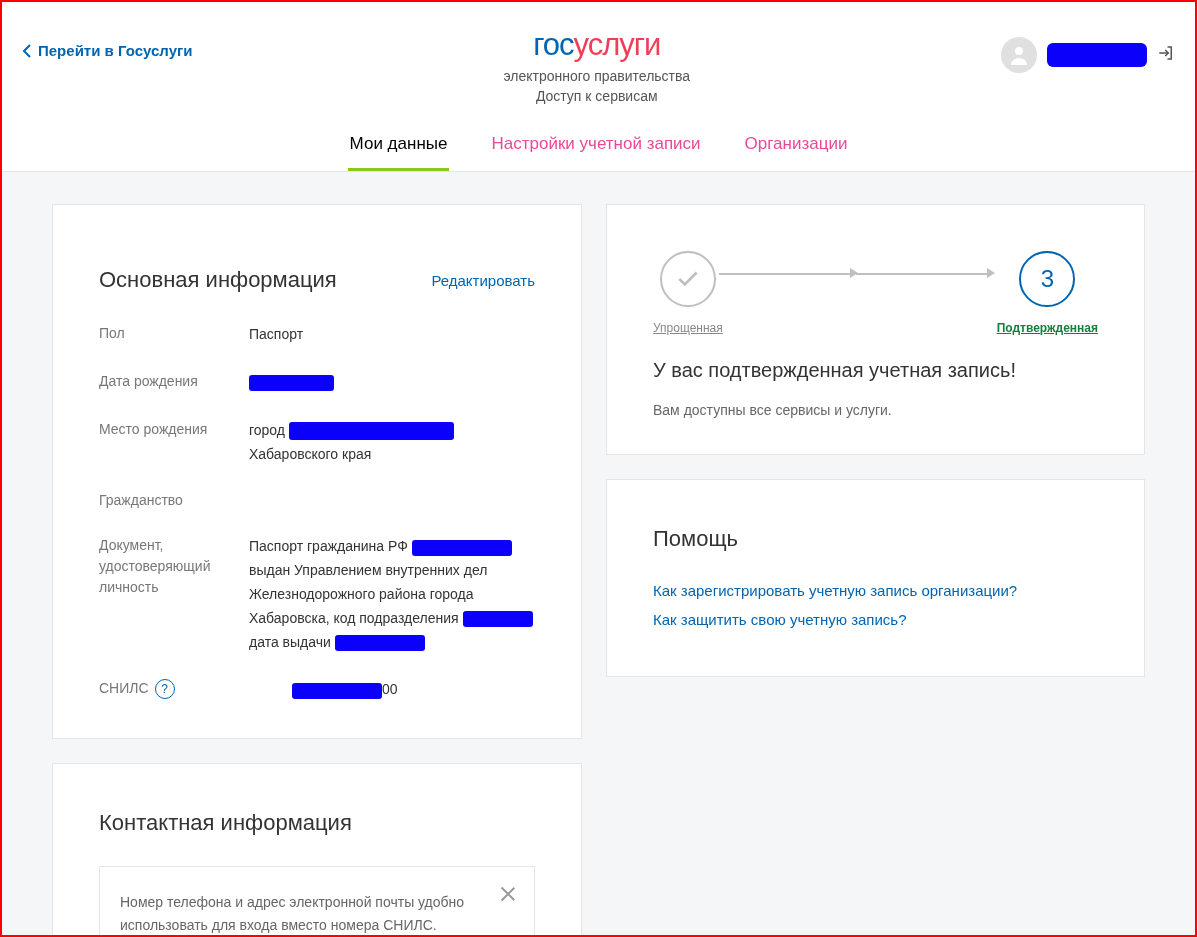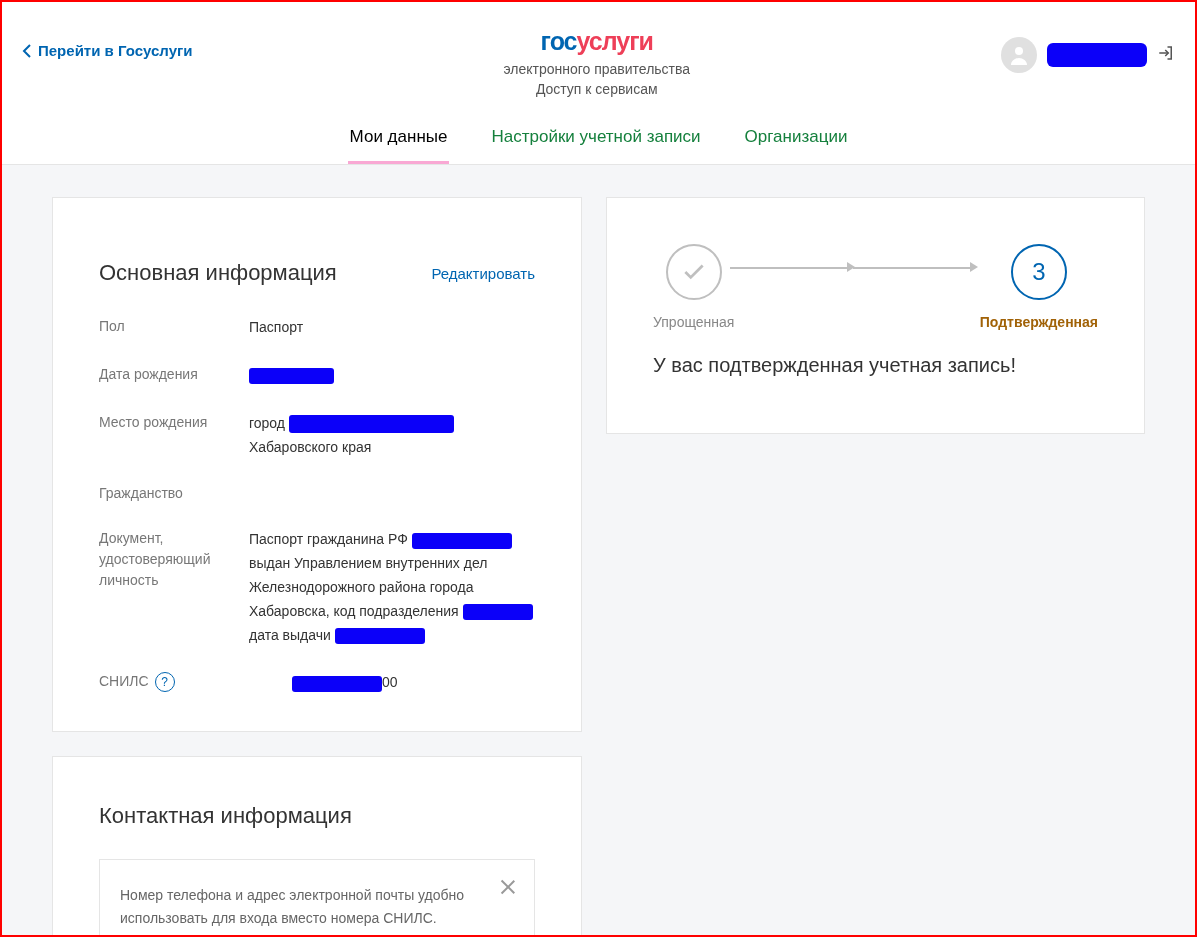--- a/index.html
+++ b/index.html
@@ -29,22 +29,22 @@
     gap: 6px;
     padding-top: 15px;
     text-align: center;
   }
   .back-link svg { width: 10px; height: 14px; }
   .logo-block {
     text-align: center;
     flex: 1;
   }
   .logo {
-    font-size: 25px;
-    font-weight: bold;
+    font-size: 31px;
+    font-weight: normal;
     letter-spacing: -1px;
   }
   .logo .l1 { color: #0065b1; }
   .logo .l2 { color: #ee3f58; }
   .logo-sub {
     color: #555;
     font-size: 14px;
     line-height: 1.4;
     margin-top: 4px;
   }
@@ -70,26 +70,26 @@
   .tabs {
     display: flex;
     justify-content: center;
     gap: 40px;
     margin-top: 28px;
     border-bottom: 1px solid #e5e5e5;
     background: #fff;
   }
   .tab {
     font-size: 17px;
-    color: #15803d;
+    color: #ec4899;
     padding: 0 2px 14px 2px;
     cursor: pointer;
   }
   .tab.active {
-    border-bottom: 3px solid #f9a8d4;
+    border-bottom: 3px solid #84cc16;
     color: #000;
   }
   .content {
     background: #f5f6f8;
     display: flex;
     gap: 24px;
     padding: 32px 50px;
     height: calc(100% - 160px);
     align-items: flex-start;
   }
@@ -177,23 +177,23 @@
     border:2px solid #bfbfbf;
     display:flex;align-items:center;justify-content:center;
   }
   .step-circle svg{width:26px;height:26px;stroke:#bfbfbf;fill:none;stroke-width:2.5;}
   .step-circle.active {
     border-color:#0065b1;
     color:#0065b1;
     font-size:24px;
   }
   .step-label {
-    font-size:14px;color:#888;
-  }
-  .step-label.active { color:#a16207; font-weight:bold;}
+    font-size:12px;color:#888;text-decoration:underline;
+  }
+  .step-label.active { color:#15803d; font-weight:bold;}
   .step-arrow {
     flex:1;
     height:2px;
     position:relative;
     margin: -40px -4px 0 -4px;
   }
   .step-arrow::before{
     content:"";position:absolute;left:0;right:12px;top:50%;height:1.5px;background:#bfbfbf;
   }
   .step-arrow::after{
@@ -354,17 +354,25 @@
           <div class="step-label">Упрощенная</div>
         </div>
         <div class="step-arrow"></div>
         <div class="step-arrow"></div>
         <div class="step">
           <div class="step-circle active">3</div>
           <div class="step-label active">Подтвержденная</div>
         </div>
       </div>
       <div class="status-title">У вас подтвержденная учетная запись!</div>
-    </div>
-
+      <div class="status-sub">Вам доступны все сервисы и услуги.</div>
+    </div>
+
+    <div class="card">
+      <div class="card-title" style="margin-bottom:30px;">Помощь</div>
+      <div class="help-links">
+        <a>Как зарегистрировать учетную запись организации?</a>
+        <a>Как защитить свою учетную запись?</a>
+      </div>
+    </div>
 
   </div>
 </div>
 
 </body></html>

